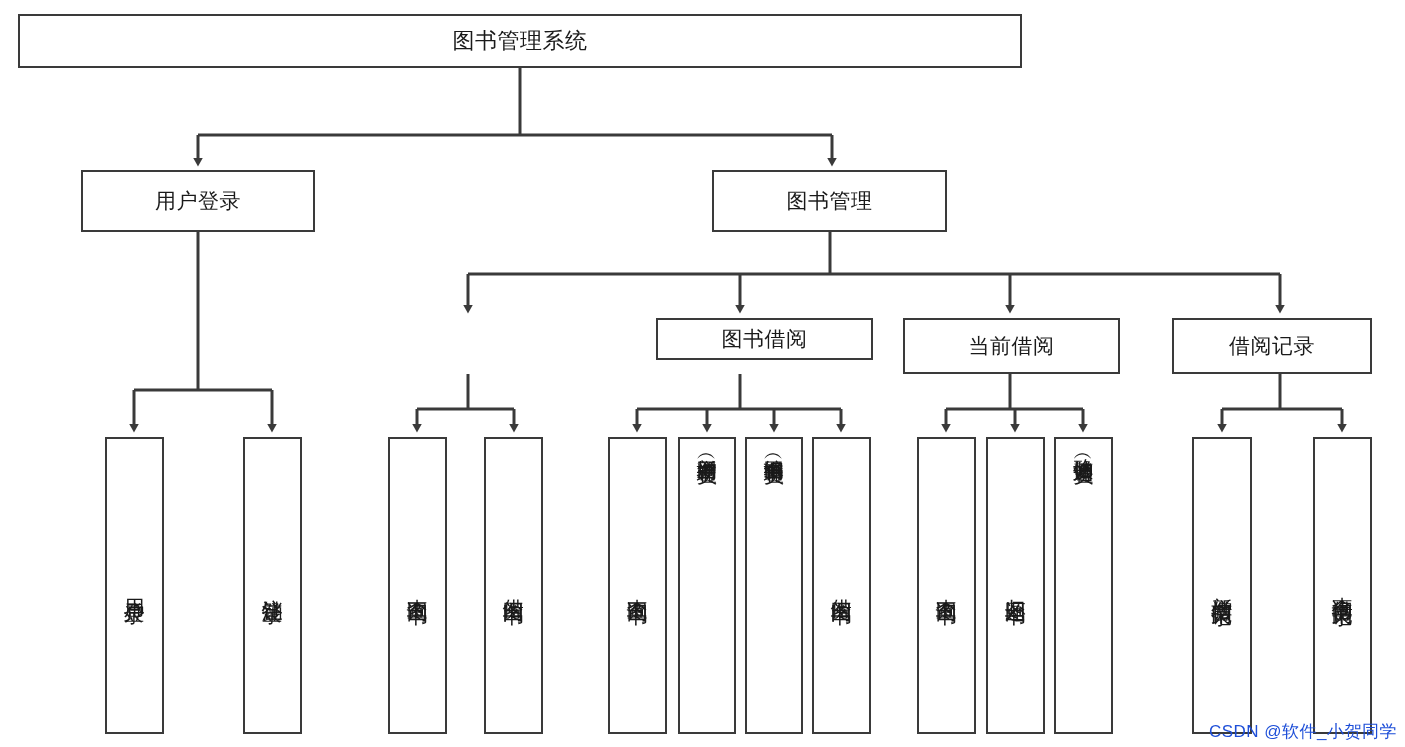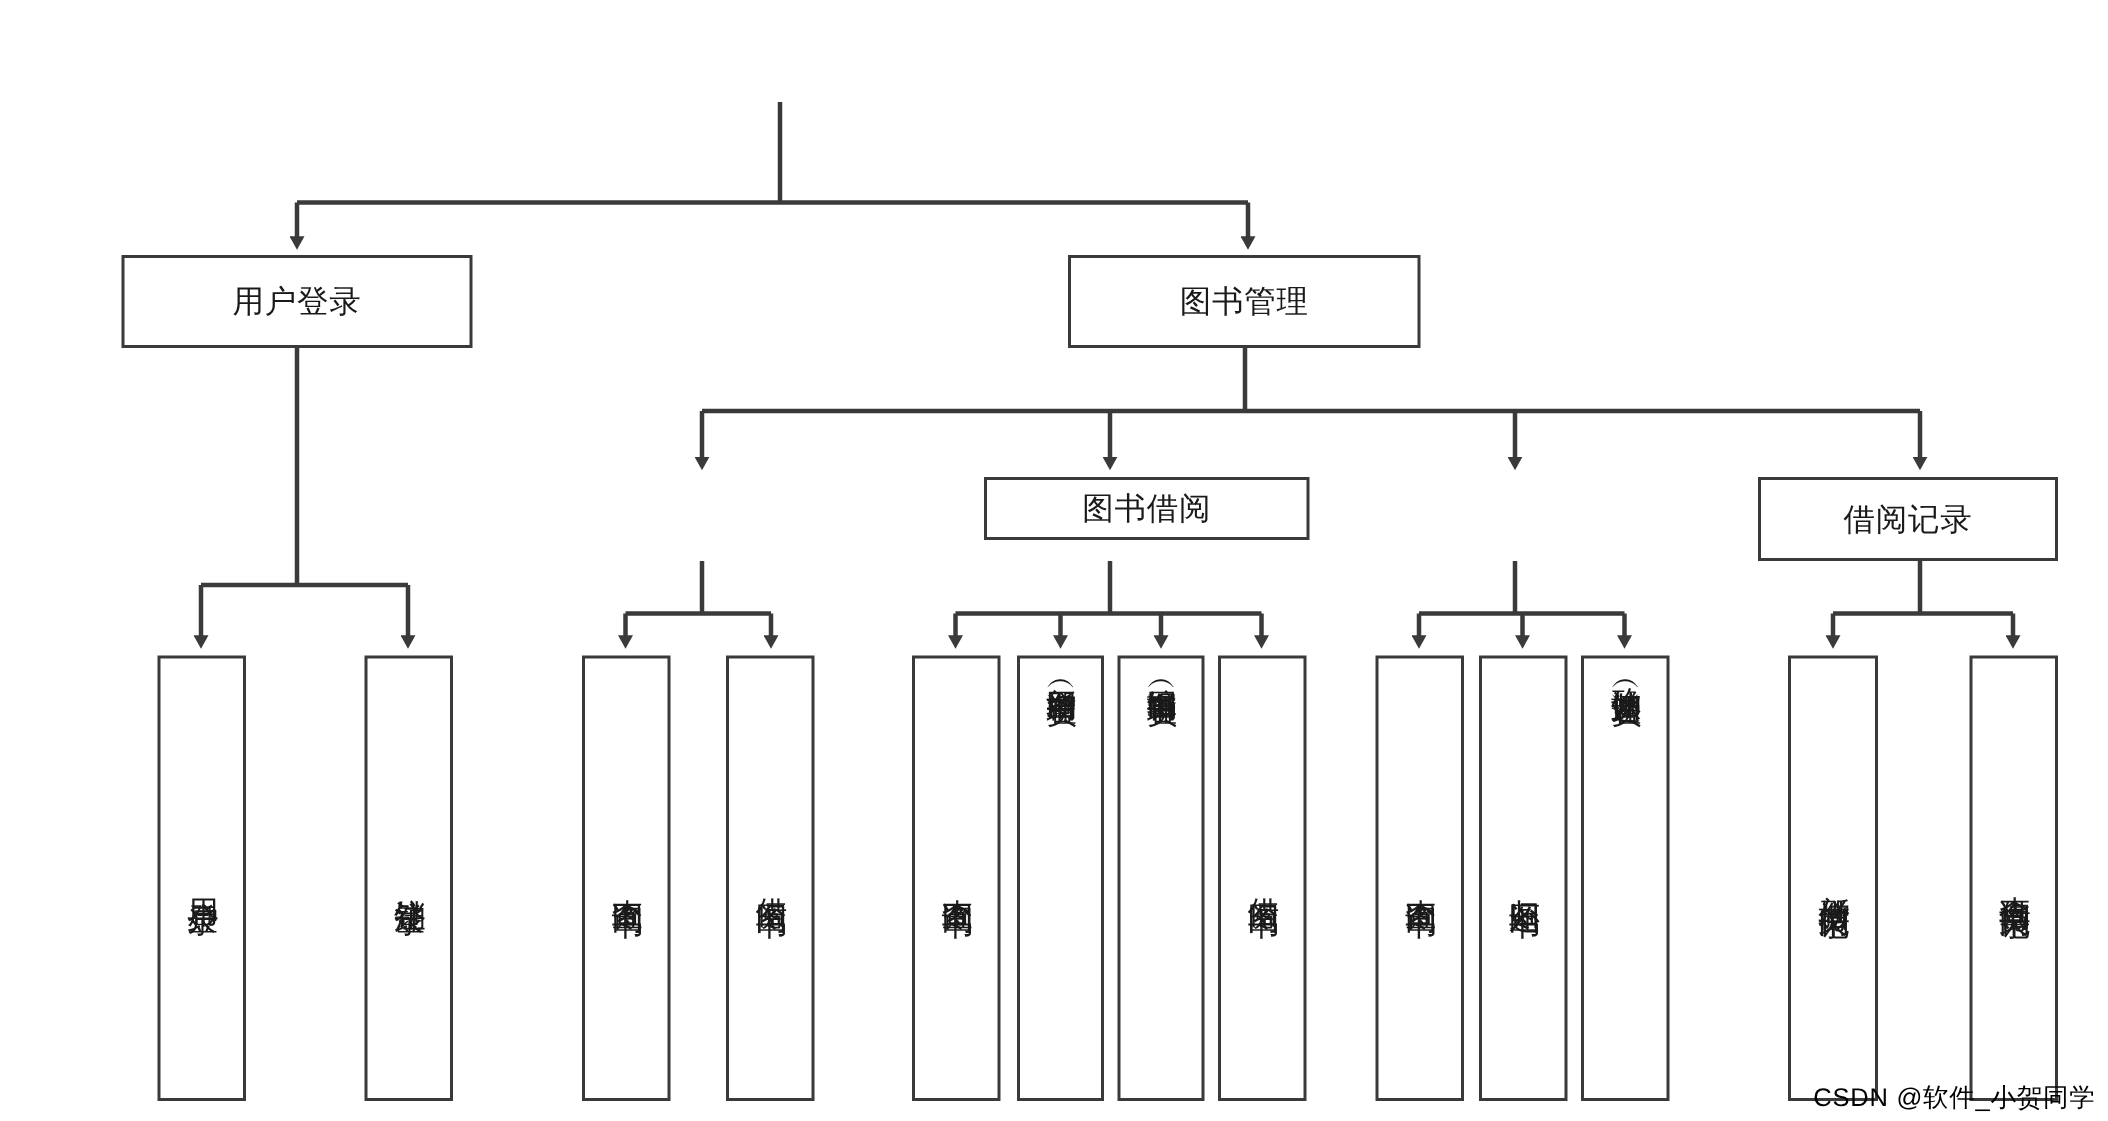--- a/index.html
+++ b/index.html
@@ -59,21 +59,21 @@
   }
   .leaf-tall .vtext {
     font-size: 20px;
     letter-spacing: 1px;
   }
   .watermark {
     position: absolute;
     right: 8px;
     bottom: 4px;
     font-size: 17px;
-    color: #000000;
+    color: #1d4ed8;
     letter-spacing: 0.5px;
     white-space: nowrap;
   }
 </style>
 </head>
 <body>
 
 <div id="canvas">
 
   <svg class="wires" viewBox="0 0 1405 747" xmlns="http://www.w3.org/2000/svg">
@@ -119,30 +119,36 @@
       <path d="M1015,409 L1015,424" marker-end="url(#arrow)"></path>
       <path d="M1083,409 L1083,424" marker-end="url(#arrow)"></path>
 
       <path d="M1280,374 L1280,409"></path>
       <path d="M1222,409 L1342,409"></path>
       <path d="M1222,409 L1222,424" marker-end="url(#arrow)"></path>
       <path d="M1342,409 L1342,424" marker-end="url(#arrow)"></path>
     </g>
   </svg>
 
+  <div class="node horiz root" style="left:18px; top:14px; width:1004px; height:54px;">
+    <span>图书管理系统</span>
+  </div>
 
   <div class="node horiz" style="left:81px; top:170px; width:234px; height:62px;">
     <span>用户登录</span>
   </div>
   <div class="node horiz" style="left:712px; top:170px; width:235px; height:62px;">
     <span>图书管理</span>
   </div>
 
   <div class="node horiz" style="left:656px; top:318px; width:217px; height:42px;text-align:center;">
     <span>图书借阅</span>
+  </div>
+  <div class="node horiz" style="left:903px; top:318px; width:217px; height:56px;">
+    <span>当前借阅</span>
   </div>
   <div class="node horiz" style="left:1172px; top:318px; width:200px; height:56px;">
     <span>借阅记录</span>
   </div>
 
   <div class="node leaf" style="left:105px; top:437px; width:59px; height:297px;">
     <span class="vtext">用户登录</span>
   </div>
   <div class="node leaf" style="left:243px; top:437px; width:59px; height:297px;">
     <span class="vtext">注销登录</span>

